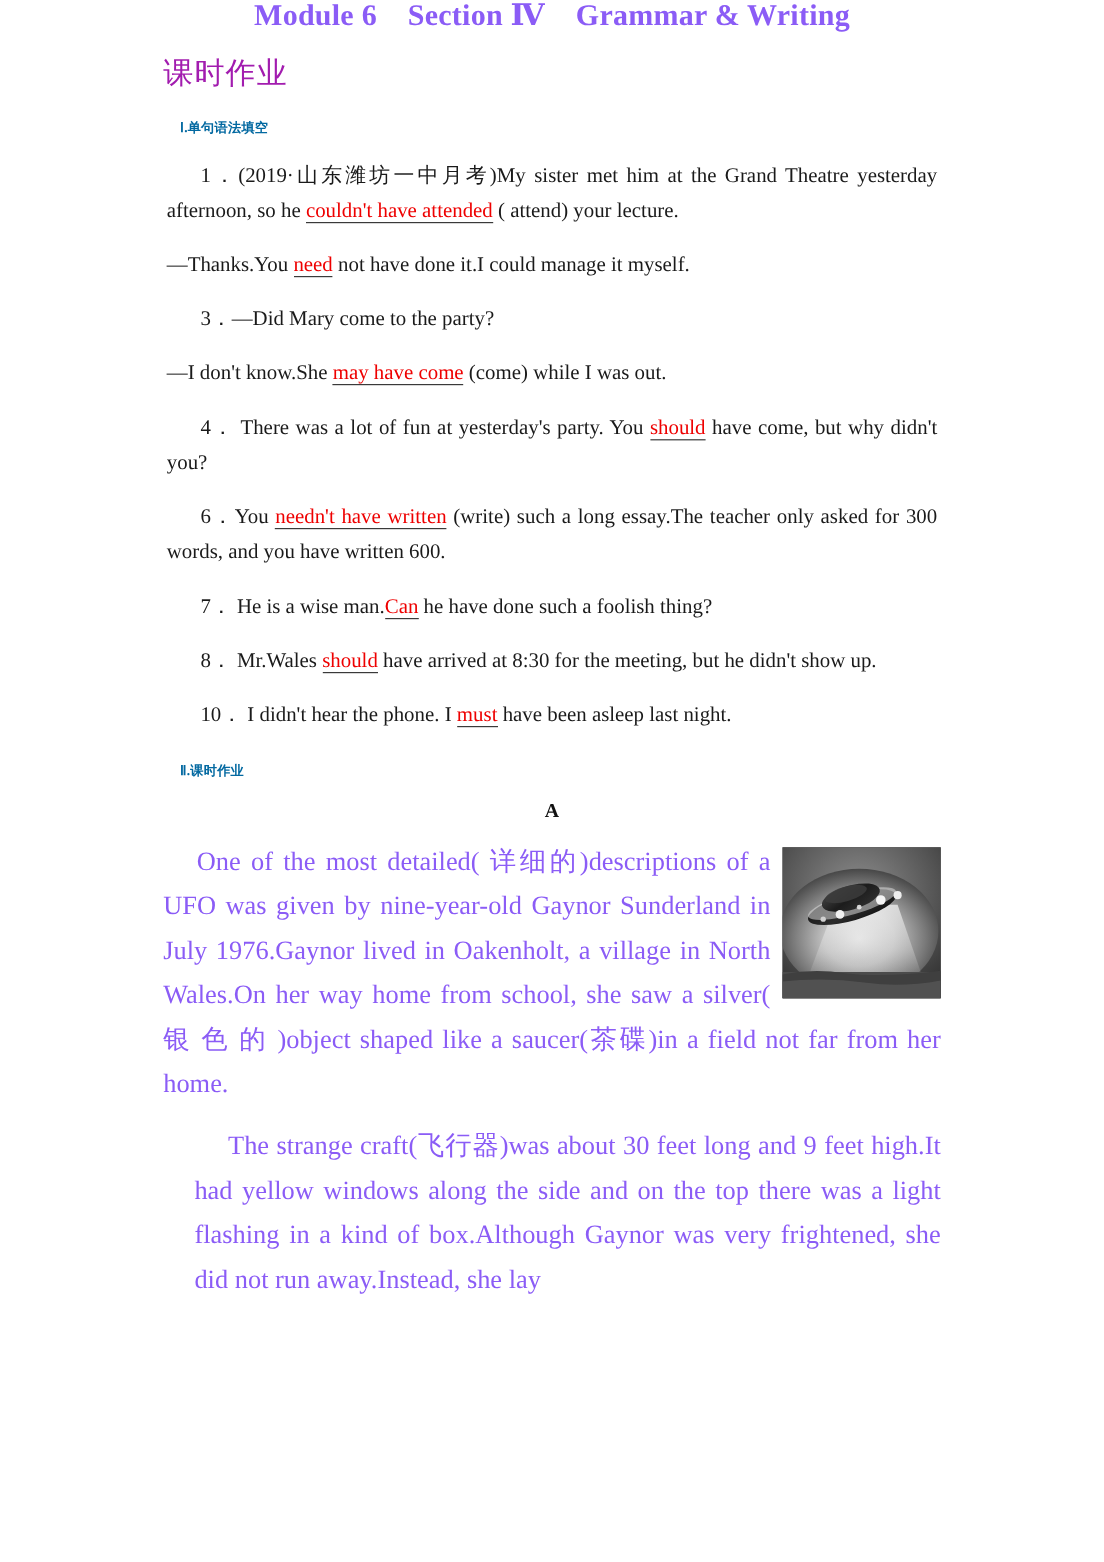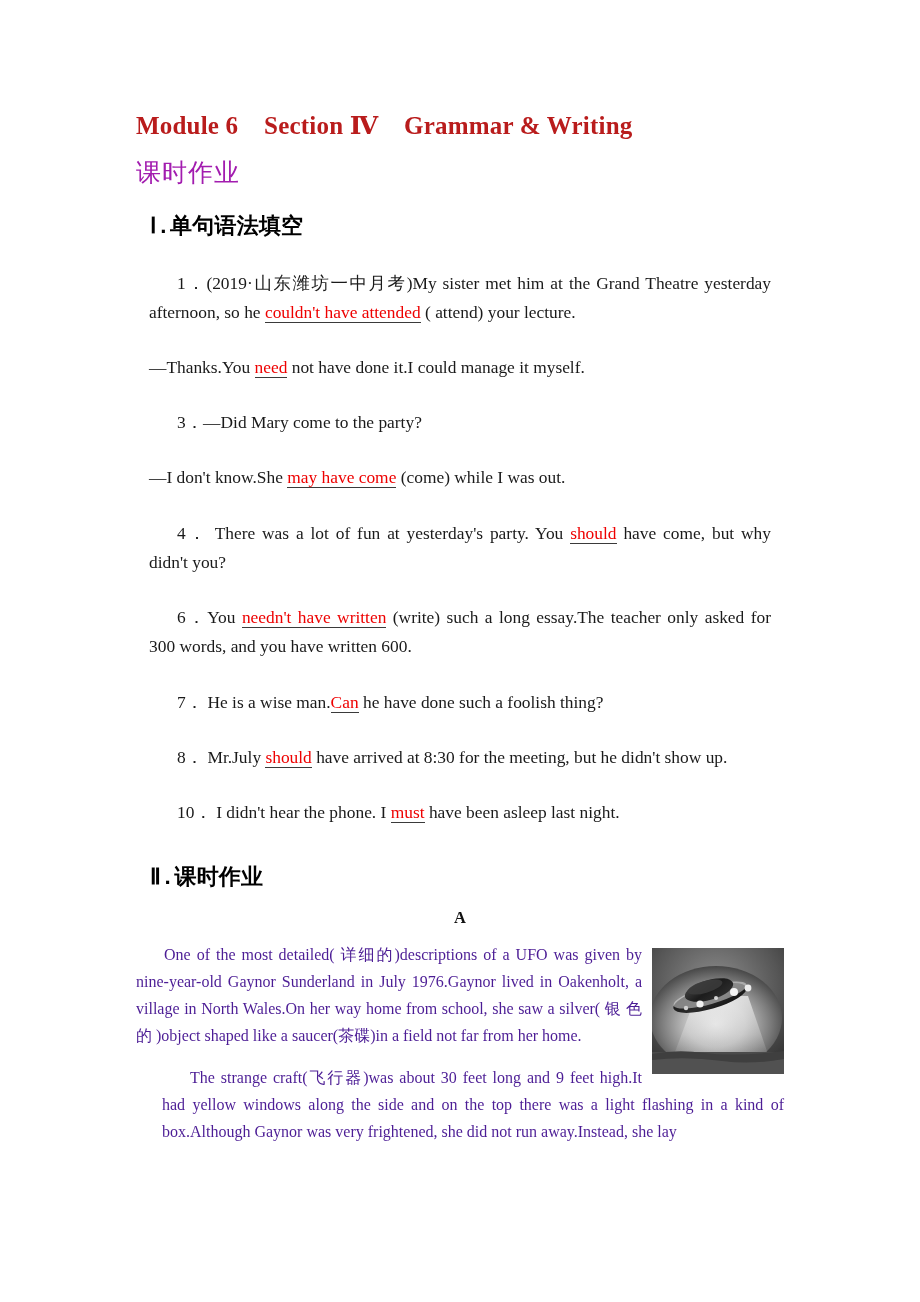--- a/index.html
+++ b/index.html
@@ -24,22 +24,22 @@
   .content {
     position: absolute;
     left: 136px;
     top: 0;
     width: 648px;
   }
 
   
   .doc-title {
     margin: 0;
-    padding-top: 112px;
-    color: #b91c1c;
+    text-align: center;
+    color: #8b5cf6;
     font-weight: bold;
     font-size: 25px;
     letter-spacing: 0.2px;
     line-height: 1.1;
     white-space: pre;
   }
   .doc-subtitle {
     margin: 0;
     padding-top: 16px;
     text-align: left;
@@ -47,38 +47,38 @@
     font-size: 25px;
     font-family: "DejaVu Sans", "Liberation Sans", sans-serif;
     color: #a21caf;
     letter-spacing: 1px;
   }
 
   .section-head {
     margin: 0;
     padding-top: 22px;
     padding-left: 14px;
-    font-size: 22px;
-    font-family: Liberation Mono, monospace;
-    color: #000000;
+    font-size: 11px;
+    font-family: Liberation Serif, serif;
+    color: #0369a1;
     letter-spacing: 0.2px;
   }
 
   .part-label {
     margin: 0;
     padding-top: 16px;
     text-align: center;
     font-weight: bold;
     font-size: 16.5px;
     color: #111;
   }
 
   
   p.q {
-    margin: 13px;
+    margin: 3px;
     padding-top: 15px;
     font-size: 17.4px;
     line-height: 1.68;
     text-align: justify;
     text-justify: inter-word;
     text-indent: 28px;
     color: #1a1a1a;
   }
   p.q.noindent {
     text-indent: 0;
@@ -106,26 +106,26 @@
     margin: 6px 0 4px 10px;
     shape-margin: 6px;
     position: relative;
     overflow: hidden;
     background: #3d3d3d;
   }
   .ufo-figure svg { display: block; }
 
   p.passage {
     margin: 0;
-    font-size: 16px;
+    font-size: 22px;
     line-height: 1.68;
     text-align: justify;
     text-justify: inter-word;
     text-indent: 28px;
-    color: #4c1d95;
+    color: #8b5cf6;
   }
   p.passage + p.passage {
     padding-top: 15px;
     margin-left: 26px;
   }
 </style>
 </head>
 <body>
 
 <div class="page">
@@ -144,21 +144,21 @@
     <p class="q tight"><span>3．</span><span>—Did Mary come to the party?</span></p>
     <p class="q tight noindent"><span>—I don't know.She </span><span class="ans">may have come</span><span> (come) while I was out.</span></p>
 
     <p class="q tight"><span>4．</span><span> There was a lot of fun at yesterday's party. You </span><span class="ans">should</span><span> have come, but why didn't you?</span></p>
 
 
     <p class="q tight"><span>6．</span><span>You </span><span class="ans">needn't have written</span><span> (write) such a long essay.The teacher only asked for 300 words, and you have written 600.</span></p>
 
     <p class="q tight"><span>7．</span><span> He is a wise man.</span><span class="ans">Can</span><span> he have done such a foolish thing?</span></p>
 
-    <p class="q tight"><span>8．</span><span> Mr.July </span><span class="ans">should</span><span> have arrived at 8:30 for the meeting, but he didn't show up.</span></p>
+    <p class="q tight"><span>8．</span><span> Mr.Wales </span><span class="ans">should</span><span> have arrived at 8:30 for the meeting, but he didn't show up.</span></p>
 
 
     <p class="q tight"><span>10．</span><span> I didn't hear the phone. I </span><span class="ans">must</span><span> have been asleep last night.</span></p>
 
     <h3 class="section-head">Ⅱ.课时作业</h3>
 
     <div class="part-label">A</div>
 
     <div class="passage-wrap">
 

